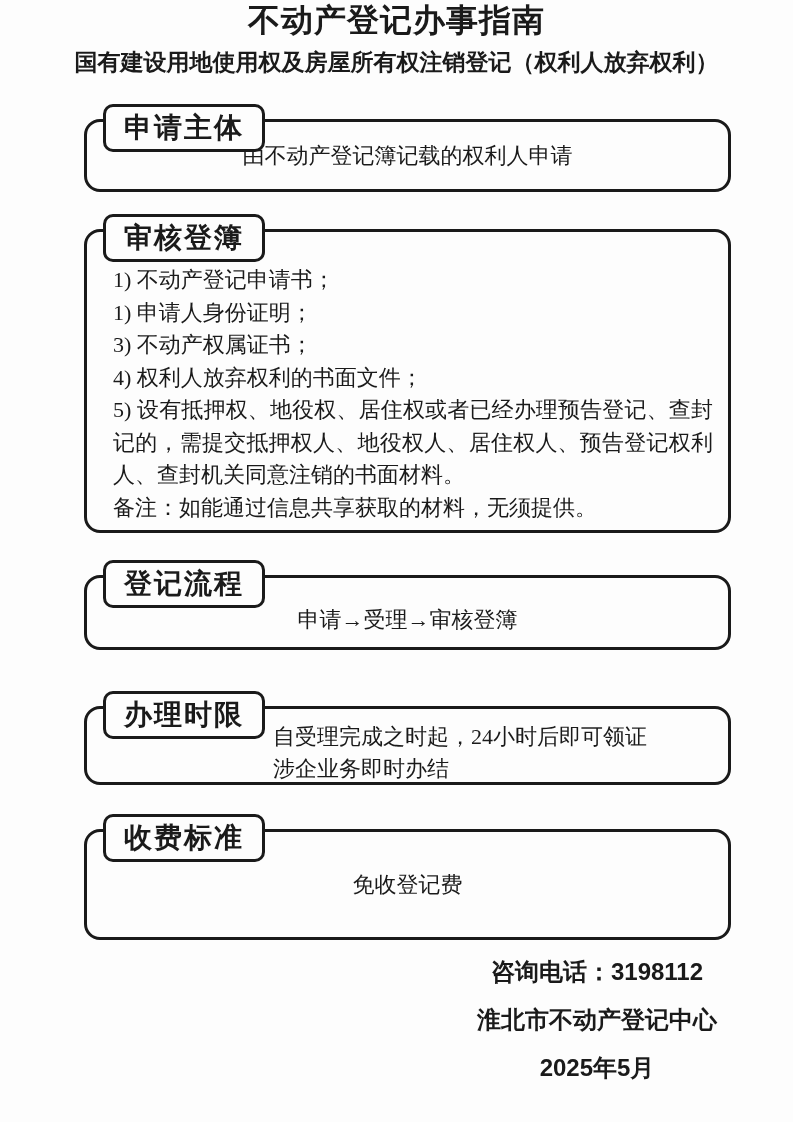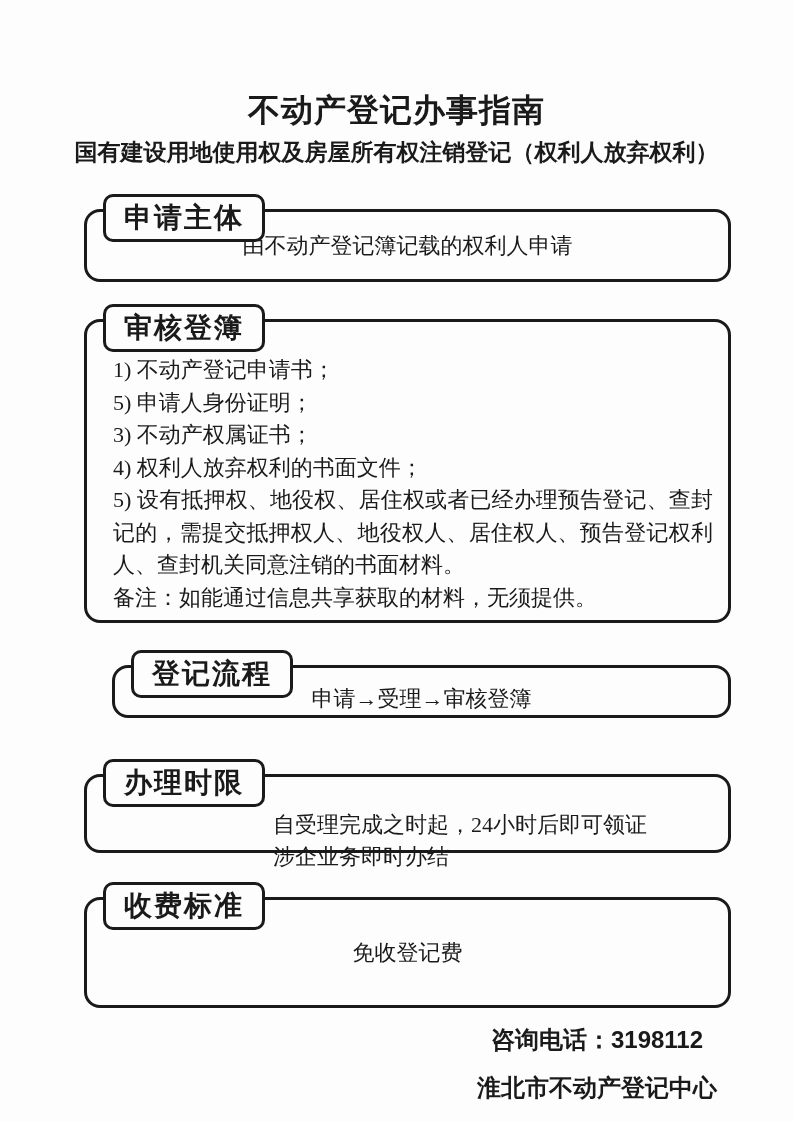--- a/index.html
+++ b/index.html
@@ -8,21 +8,20 @@
     width: 793px;
     height: 1122px;
     background: #fdfdfd;
     color: #1a1a1a;
     font-family: "Liberation Serif", "DejaVu Serif", serif;
     overflow: hidden;
     box-sizing: border-box;
   }
   .doc-title {
     margin: 0;
-    padding-top: 90px;
     text-align: center;
     font-family: "Liberation Serif", "DejaVu Serif", serif;
     font-size: 32px;
     line-height: 40px;
     font-weight: bold;
     letter-spacing: 1px;
   }
   .doc-subtitle {
     margin: 7px 0 0 0;
     text-align: center;
@@ -64,29 +63,28 @@
   }
   .sec-applicant { margin-top: 42px; height: 73px; }
   .sec-materials { margin-top: 37px; min-height: 293px; }
   .materials-body {
     padding: 32px 15px 6px 26px;
     font-size: 22px;
     line-height: 32.5px;
   }
   .materials-body p { margin: 0; }
   .materials-body p.justified { text-align: justify; text-align-last: left; }
-  .sec-process { margin-top: 42px; height: 53px; margin-left: 28px; }
+  .sec-process { margin-top: 42px; height: 75px; }
   .sec-process .center-content { padding-top: 14px; }
   .sec-time { margin-top: 56px; height: 79px; }
   .time-body {
     padding: 12px 16px 4px 186px;
     font-size: 22px;
     line-height: 32px;
     box-sizing: border-box;
-    margin-top: 20px;
   }
   .time-body p { margin: 0; }
   .sec-fee { margin-top: 44px; height: 111px; }
   .doc-footer {
     width: 340px;
     margin: 16px 26px 0 auto;
     text-align: center;
     font-family: "Liberation Sans", "DejaVu Sans", sans-serif;
     font-size: 24px;
     line-height: 32px;
@@ -106,21 +104,21 @@
 
     <section class="box sec-applicant">
       <div class="tag">申请主体</div>
       <div class="center-content">由不动产登记簿记载的权利人申请</div>
     </section>
 
     <section class="box sec-materials">
       <div class="tag">审核登簿</div>
       <div class="materials-body">
         <p>1) 不动产登记申请书；</p>
-        <p>5) 申请人身份证明；</p>
+        <p>1) 申请人身份证明；</p>
         <p>3) 不动产权属证书；</p>
         <p>4) 权利人放弃权利的书面文件；</p>
         <p class="justified">5) 设有抵押权、地役权、居住权或者已经办理预告登记、查封记的，需提交抵押权人、地役权人、居住权人、预告登记权利人、查封机关同意注销的书面材料。</p>
         <p>备注：如能通过信息共享获取的材料，无须提供。</p>
       </div>
     </section>
 
     <section class="box sec-process">
       <div class="tag">登记流程</div>
       <div class="center-content">申请→受理→审核登簿</div>

